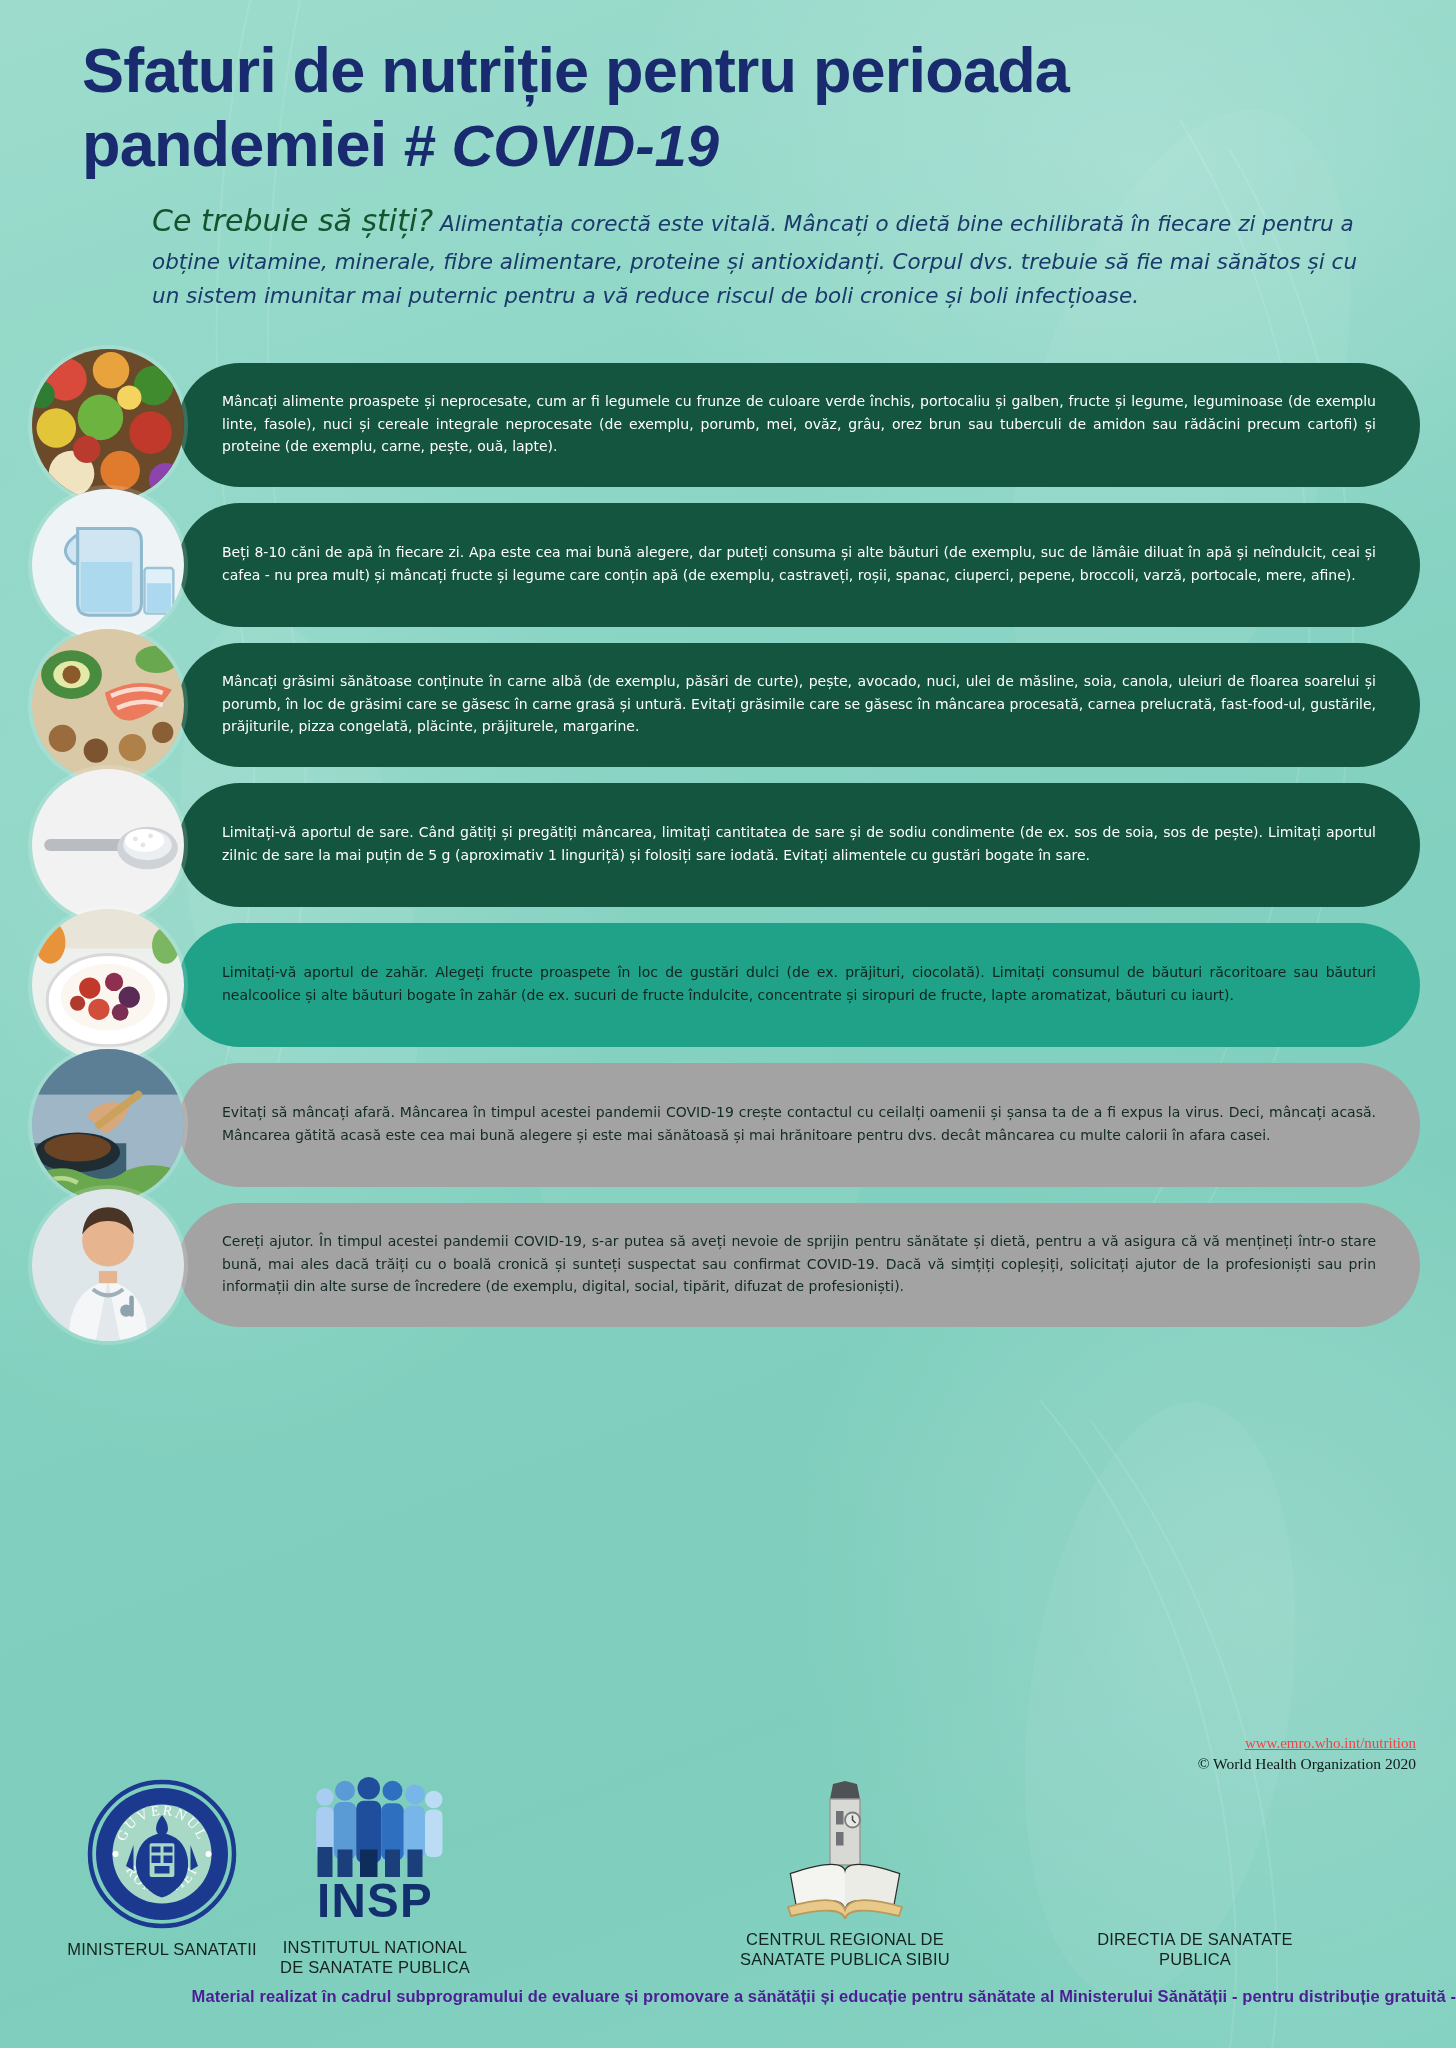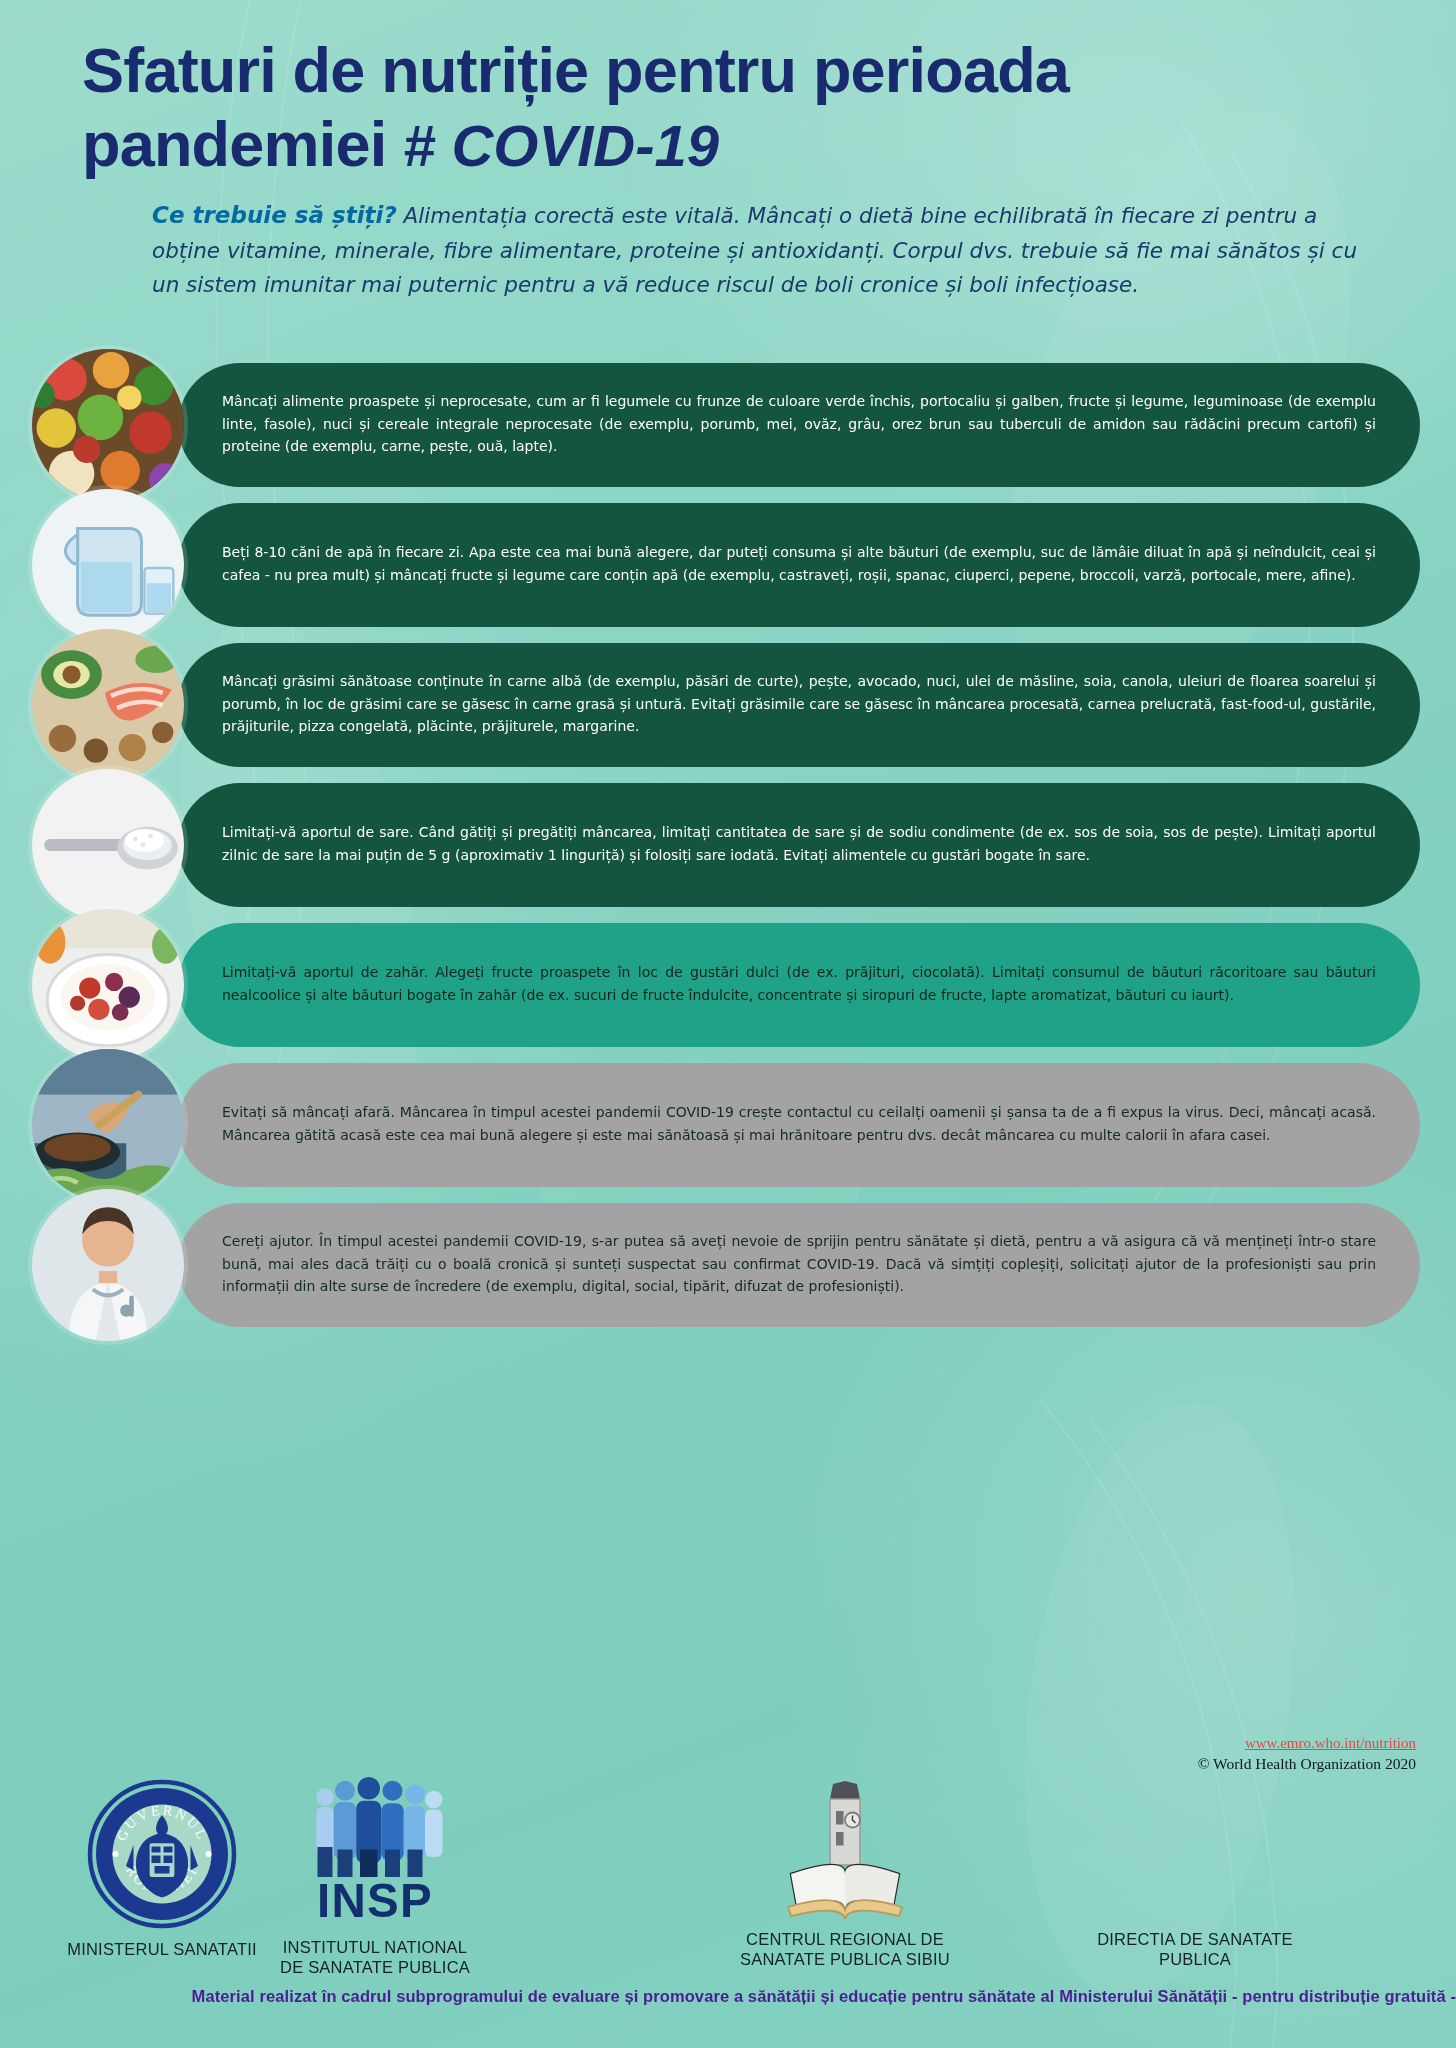--- a/index.html
+++ b/index.html
@@ -20,21 +20,21 @@
     font-family:"Liberation Sans", sans-serif;
     font-weight:bold; color:#1a2a6e; font-size:63px; line-height:1.17;
     letter-spacing:-.8px; padding-left:26px;
   }
   .title .hash { font-style:italic; font-size:58px; letter-spacing:0px; }
   .intro {
     margin:16px 0 0 96px; width:1235px;
     font-family:"DejaVu Sans", sans-serif; font-style:italic;
     color:#1b3a6b; font-size:21.5px; line-height:1.58; text-align:left;
   }
-  .intro b { font-weight:bold; font-size:23px; color:#0369a1; }
+  .intro b { font-weight:normal; font-size:30px; color:#14532d; }
 
   
   .cards { position:absolute; left:0; top:363px; width:1456px; }
   .card { position:relative; height:auto; margin-bottom:16px; }
   .pill {
     margin-left:178px; margin-right:36px; border-radius:62px;
     padding:25px 44px 27px 44px; min-height:124px;
     display:flex; align-items:center;
   }
   .pill p { font-size:14px; line-height:1.62; text-align:justify; }

